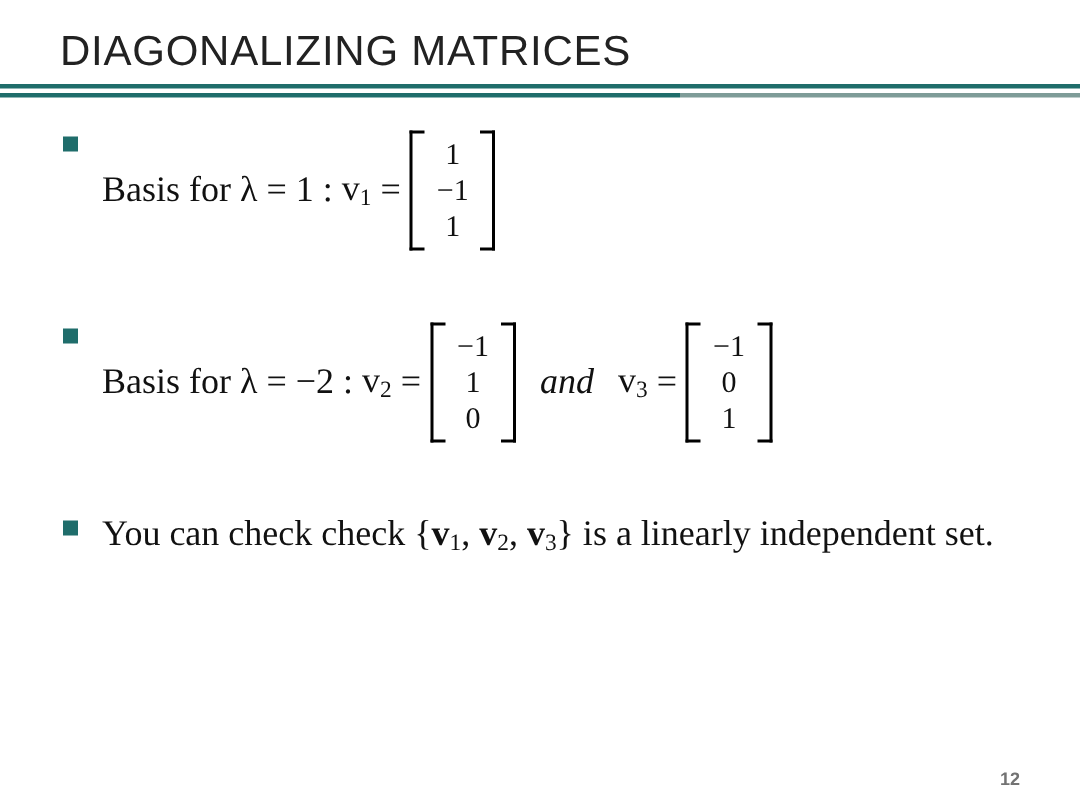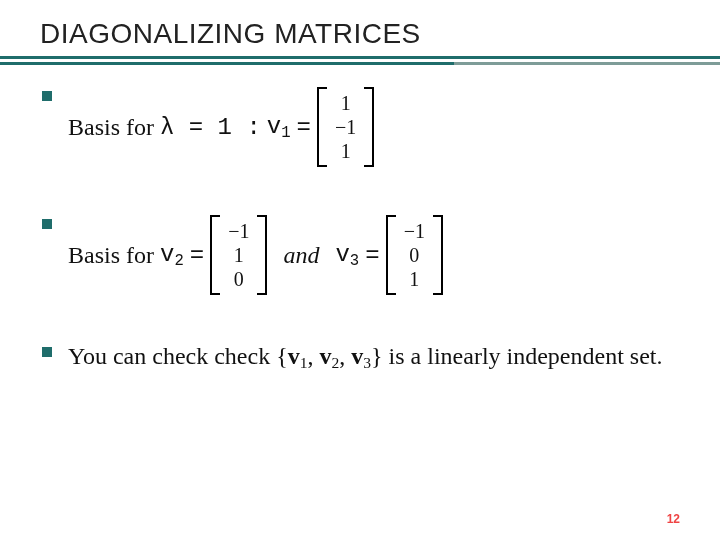--- a/index.html
+++ b/index.html
@@ -57,21 +57,21 @@
     height: 10px;
     background: #1f6d6b;
   }
   .math-line {
     display: inline-flex;
     align-items: center;
     gap: 6px;
     vertical-align: middle;
   }
   .serif {
-    font-family: Liberation Mono, monospace;
+    font-family: Liberation Serif, serif;
   }
   .colv {
     display: inline-flex;
     align-items: center;
     font-family: "Times New Roman", Times, serif;
   }
   .bracket {
     display: inline-block;
     width: 10px;
     align-self: stretch;
@@ -114,21 +114,21 @@
     font-size: 10px;
     color: #333;
     font-family: Arial, Helvetica, sans-serif;
   }
   .pagenum {
     position: absolute;
     right: 40px;
     bottom: 14px;
     font-size: 12px;
     font-weight: bold;
-    color: #ef4444;
+    color: #737373;
     font-family: Arial, Helvetica, sans-serif;
   }
 </style>
 </head>
 <body>
 
 <div class="slide">
   <h1 class="title">DIAGONALIZING MATRICES</h1>
   <div class="rule1"></div>
   <div class="rule2"></div>
@@ -157,20 +157,21 @@
               <span class="stem"></span>
             </span>
         </span>
       </span>
     </li>
 
     <li>
       <span class="bullet"></span>
       <span class="math-line">
         <span>Basis for</span>
+        <span class="serif">λ = −2 :</span>
         <span class="serif">
           <span>v</span><span class="sub">2</span>
         </span>
         <span class="serif">=</span>
         <span class="colv">
           <span class="bracket left">
               <span class="stem"></span>
             </span>
           <span class="vec-entries">
             <span>−1</span>

